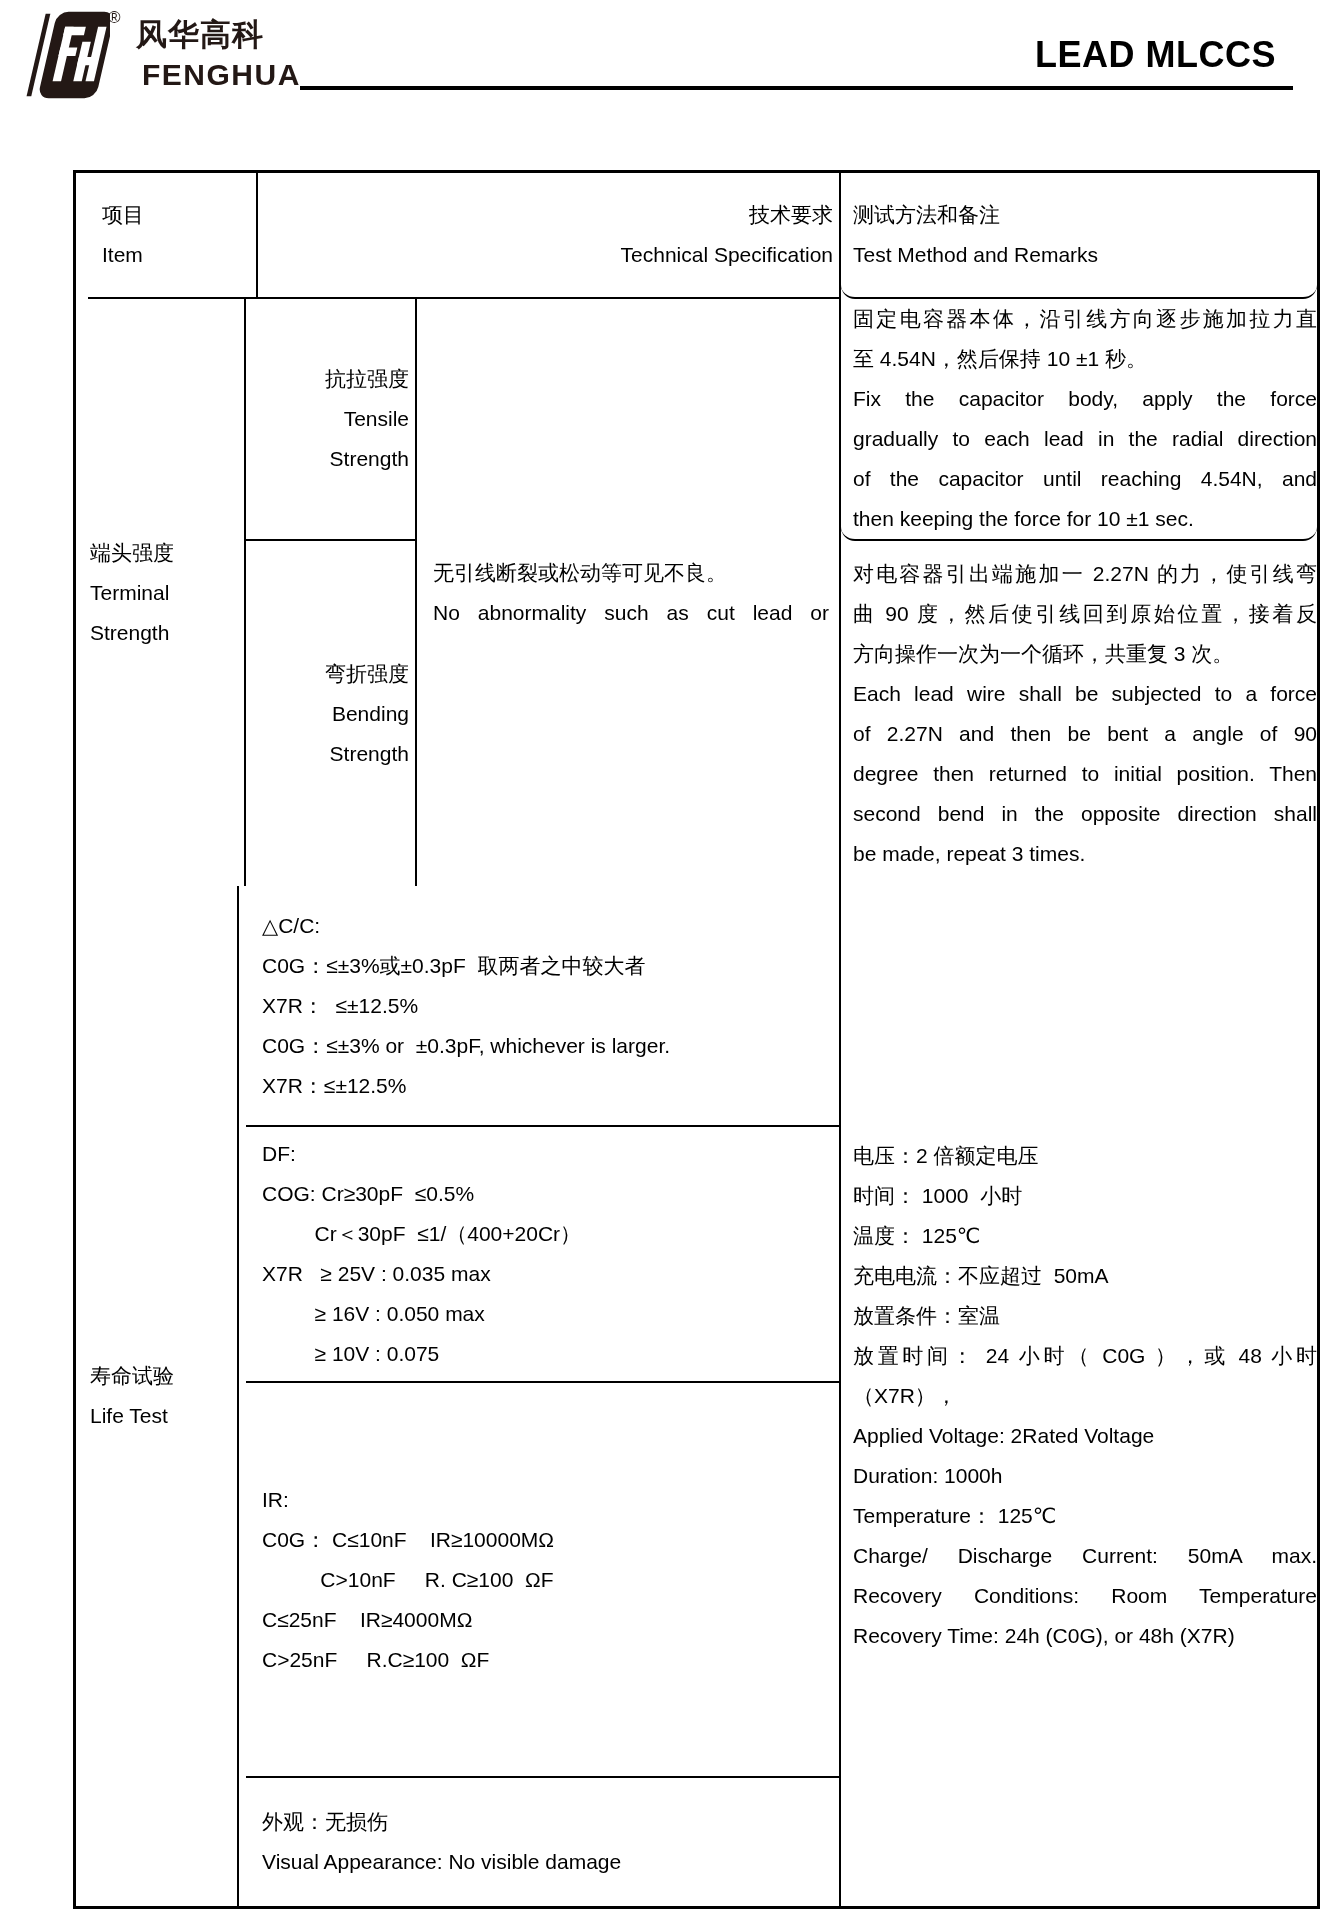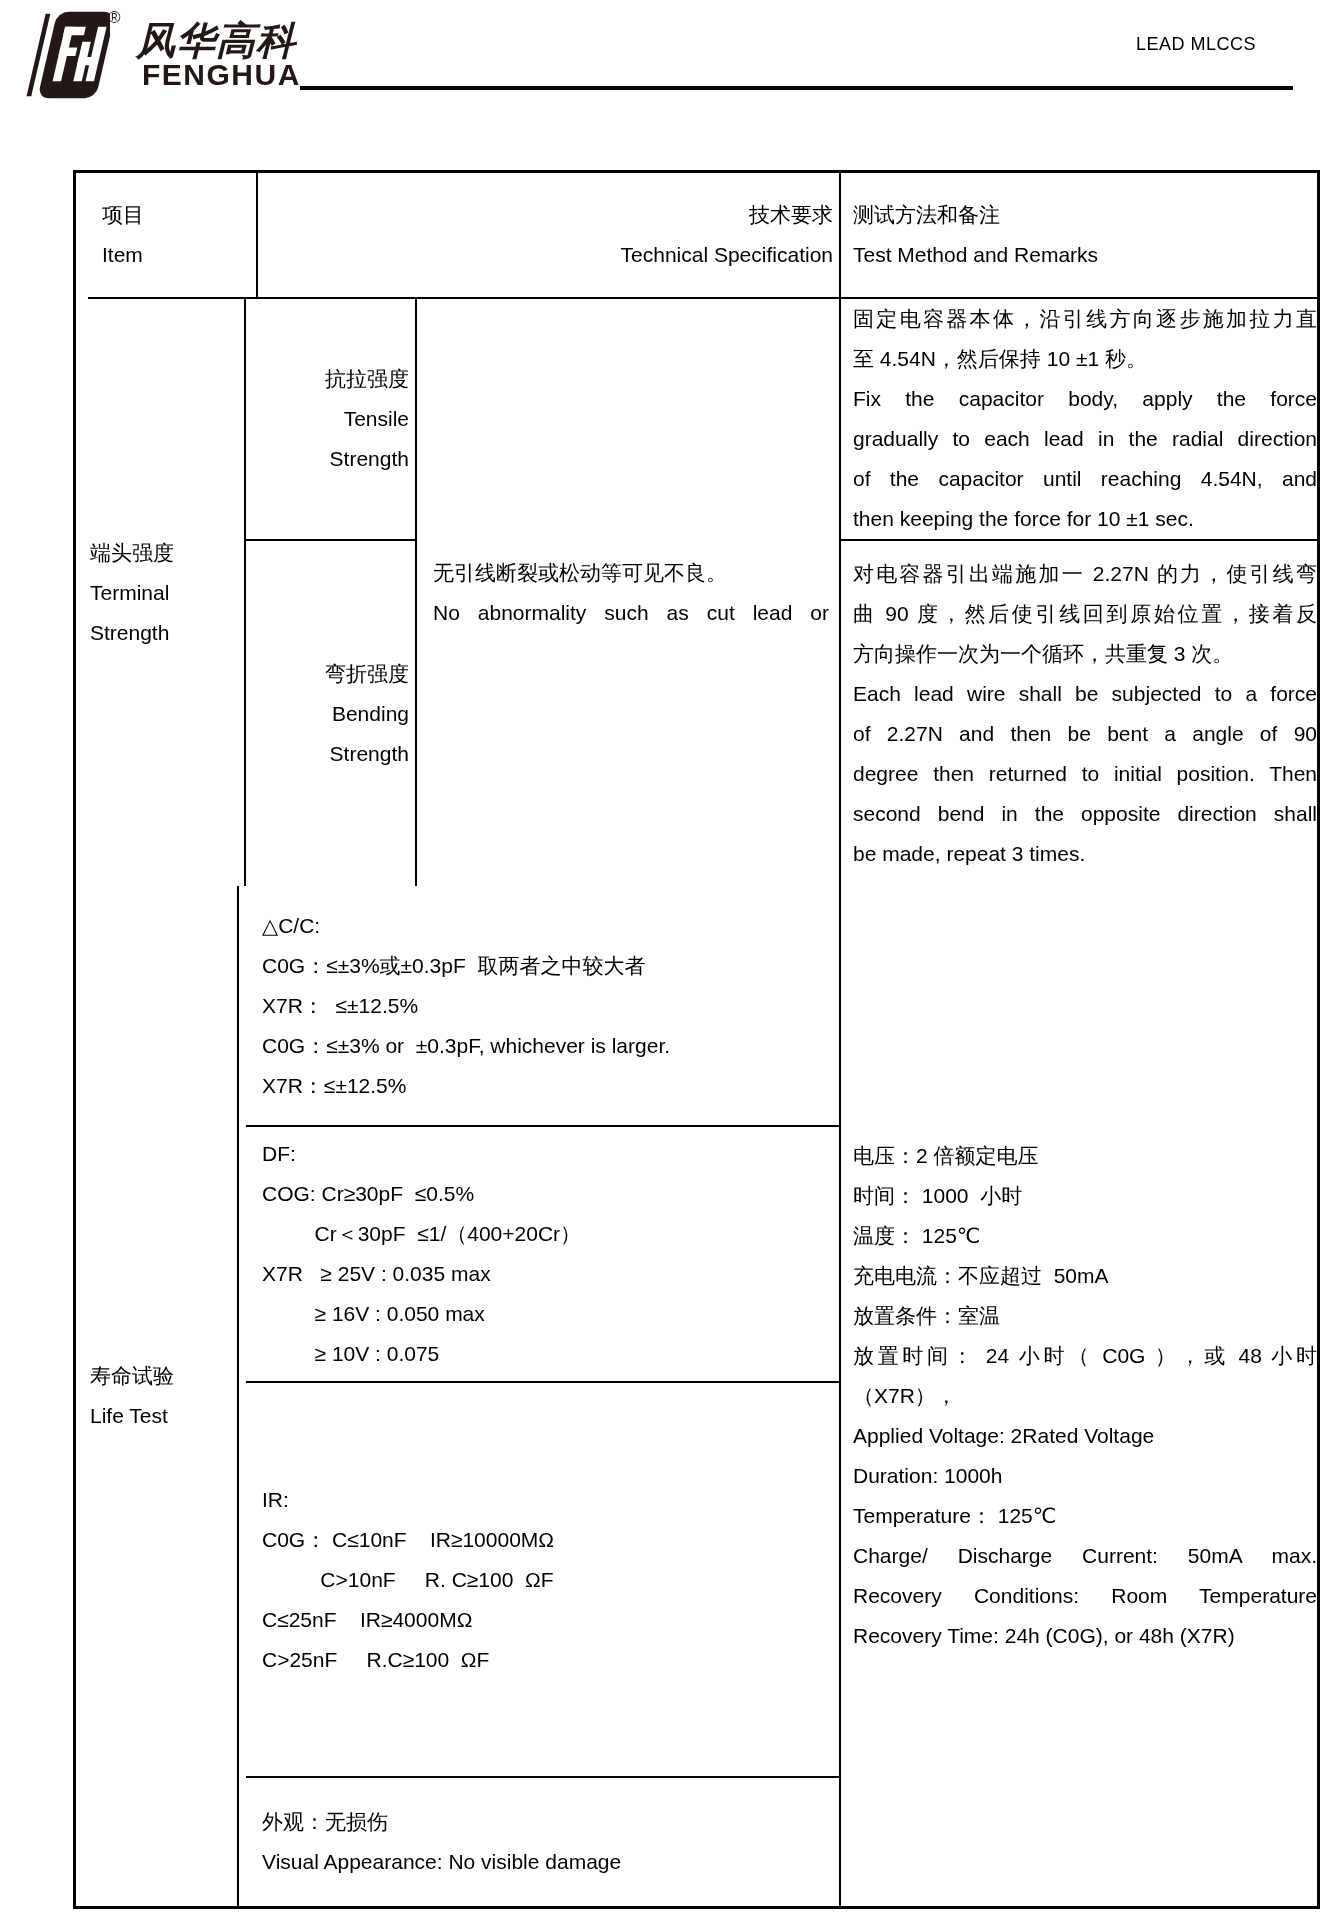--- a/index.html
+++ b/index.html
@@ -5,23 +5,23 @@
   html,body{margin:0;padding:0;background:#888;}
   .page{
     position:relative;width:1340px;height:1921px;background:#ffffff;
     font-family:"Liberation Sans","DejaVu Sans",sans-serif;color:#000;
     margin:0 auto;overflow:hidden;
   }
   
   .hdr{position:absolute;left:0;top:0;width:1340px;height:100px;}
   .logo-mark{position:absolute;left:14px;top:8px;width:96px;height:94px;}
   .logo-reg{position:absolute;left:108px;top:8px;font-size:17px;color:#231815;}
-  .logo-cn{position:absolute;left:136px;top:14px;font-size:39px;font-weight:bold;color:#231815;letter-spacing:1px;font-style:italic;}
+  .logo-cn{position:absolute;left:136px;top:14px;font-size:31px;font-weight:bold;color:#231815;letter-spacing:1px;}
   .logo-en{position:absolute;left:142px;top:58px;font-size:30px;font-weight:bold;color:#231815;letter-spacing:1.5px;}
-  .hdr-title{position:absolute;right:84px;top:34px;font-size:18px;font-weight:normal;letter-spacing:0.5px;}
+  .hdr-title{position:absolute;right:64px;top:34px;font-size:36px;font-weight:bold;letter-spacing:0.5px;}
   .hdr-rule{position:absolute;left:300px;top:86px;width:993px;height:4px;background:#000;}
   
   .tbl{position:absolute;left:73px;top:170px;width:1241px;height:1733px;
        border:3px solid #000;box-sizing:content-box;}
   .cell{position:absolute;box-sizing:border-box;display:flex;flex-direction:column;justify-content:center;
         font-size:21px;line-height:40px;}
   .cell.bR{border-right:2px solid #000;}
   .cell.bB{border-bottom:2px solid #000;}
   .ln{white-space:pre-wrap;}
   .just{text-align:justify;text-align-last:justify;}
@@ -38,21 +38,21 @@
   .c-life     {left:0;     top:713px; width:163px; height:1020px;}
   .c-dcc      {left:170px; top:713px; width:595px; height:241px;}
   .c-df       {left:170px; top:954px; width:595px; height:256px;}
   .c-ir       {left:170px; top:1210px;width:595px; height:395px;}
   .c-visual   {left:170px; top:1605px;width:595px; height:128px;}
   .c-life-m   {left:765px; top:713px; width:476px; height:1020px;}
   
   .padA{padding-left:14px;padding-right:6px;}
   .padB{padding-left:15px;padding-right:6px;align-items:flex-end;}
   .padC{padding-left:16px;padding-right:10px;}
-  .padD{padding-left:12px;}
+  .padD{padding-left:12px;border-radius:14px;}
 </style>
 </head>
 <body>
 
 <div class="page">
 
   <div class="hdr">
     <svg class="logo-mark" viewBox="0 0 100 100" aria-hidden="true">
       <g transform="skewX(-13) translate(12,0)" fill="#231815">
         <rect x="22" y="6" width="5" height="88"></rect>

